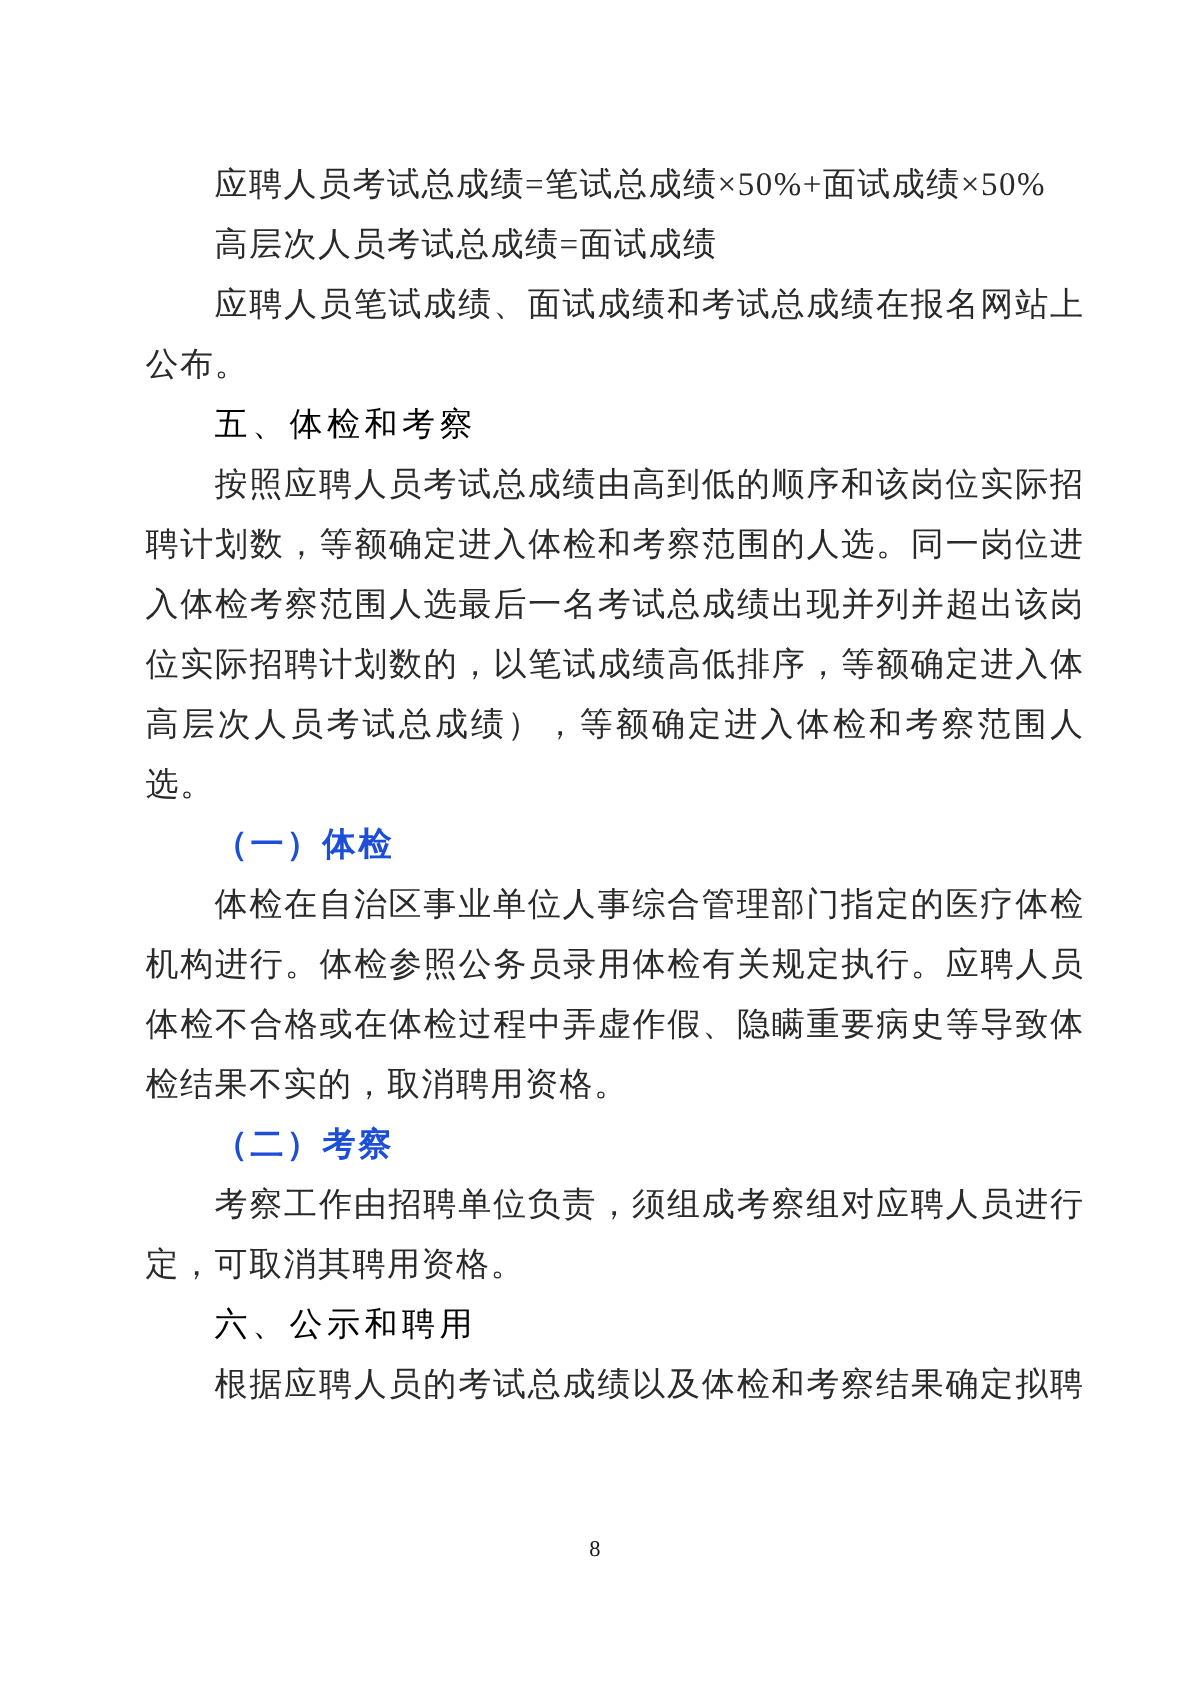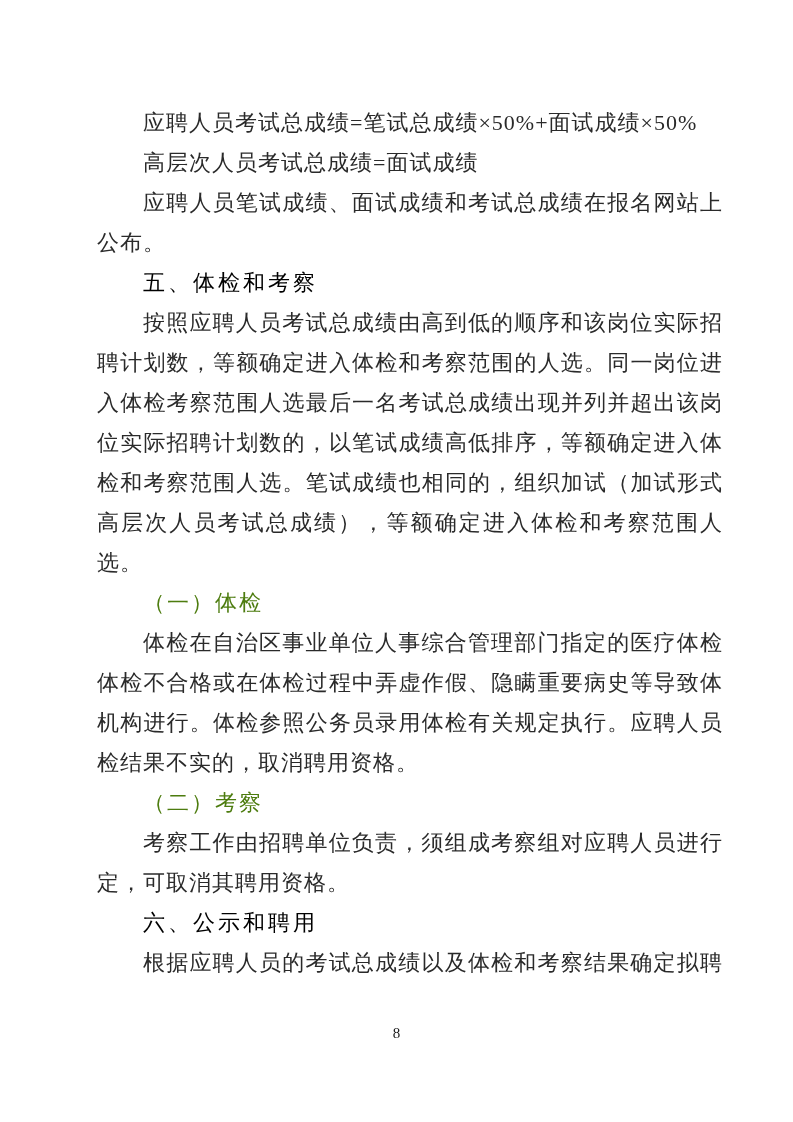--- a/index.html
+++ b/index.html
@@ -37,22 +37,22 @@
     text-align: justify;
     text-align-last: justify;
     overflow: hidden;
   }
   .line.h1 {
     font-weight: normal;
     color: #000000;
     letter-spacing: 3px;
   }
   .line.h2 {
-    color: #4d7c0f;
-    font-weight: 400;
+    color: #1d4ed8;
+    font-weight: 700;
     letter-spacing: 2px;
   }
   .pageno {
     position: absolute;
     top: 1022px;
     left: 0;
     width: 100%;
     height: 22px;
     line-height: 22px;
     text-align: center;
@@ -68,27 +68,26 @@
   <div class="content" id="doc-content">
       <div class="line indent">应聘人员考试总成绩=笔试总成绩×50%+面试成绩×50%</div>
       <div class="line indent">高层次人员考试总成绩=面试成绩</div>
       <div class="line indent fill">应聘人员笔试成绩、面试成绩和考试总成绩在报名网站上</div>
       <div class="line">公布。</div>
       <div class="line h1 indent">五、体检和考察</div>
       <div class="line indent fill">按照应聘人员考试总成绩由高到低的顺序和该岗位实际招</div>
       <div class="line fill">聘计划数，等额确定进入体检和考察范围的人选。同一岗位进</div>
       <div class="line fill">入体检考察范围人选最后一名考试总成绩出现并列并超出该岗</div>
       <div class="line fill">位实际招聘计划数的，以笔试成绩高低排序，等额确定进入体</div>
-      <div class="line fill">检和考察范围人选。笔试成绩也相同的，组织加试（加试形式</div>
       <div class="line fill">高层次人员考试总成绩），等额确定进入体检和考察范围人</div>
       <div class="line">选。</div>
       <div class="line h2 indent">（一）体检</div>
       <div class="line indent fill">体检在自治区事业单位人事综合管理部门指定的医疗体检</div>
+      <div class="line fill">机构进行。体检参照公务员录用体检有关规定执行。应聘人员</div>
       <div class="line fill">体检不合格或在体检过程中弄虚作假、隐瞒重要病史等导致体</div>
-      <div class="line fill">机构进行。体检参照公务员录用体检有关规定执行。应聘人员</div>
       <div class="line">检结果不实的，取消聘用资格。</div>
       <div class="line h2 indent">（二）考察</div>
       <div class="line indent fill">考察工作由招聘单位负责，须组成考察组对应聘人员进行</div>
       <div class="line">定，可取消其聘用资格。</div>
       <div class="line h1 indent">六、公示和聘用</div>
       <div class="line indent fill">根据应聘人员的考试总成绩以及体检和考察结果确定拟聘</div>
     </div>
   <div class="pageno">8</div>
 </div>
 

